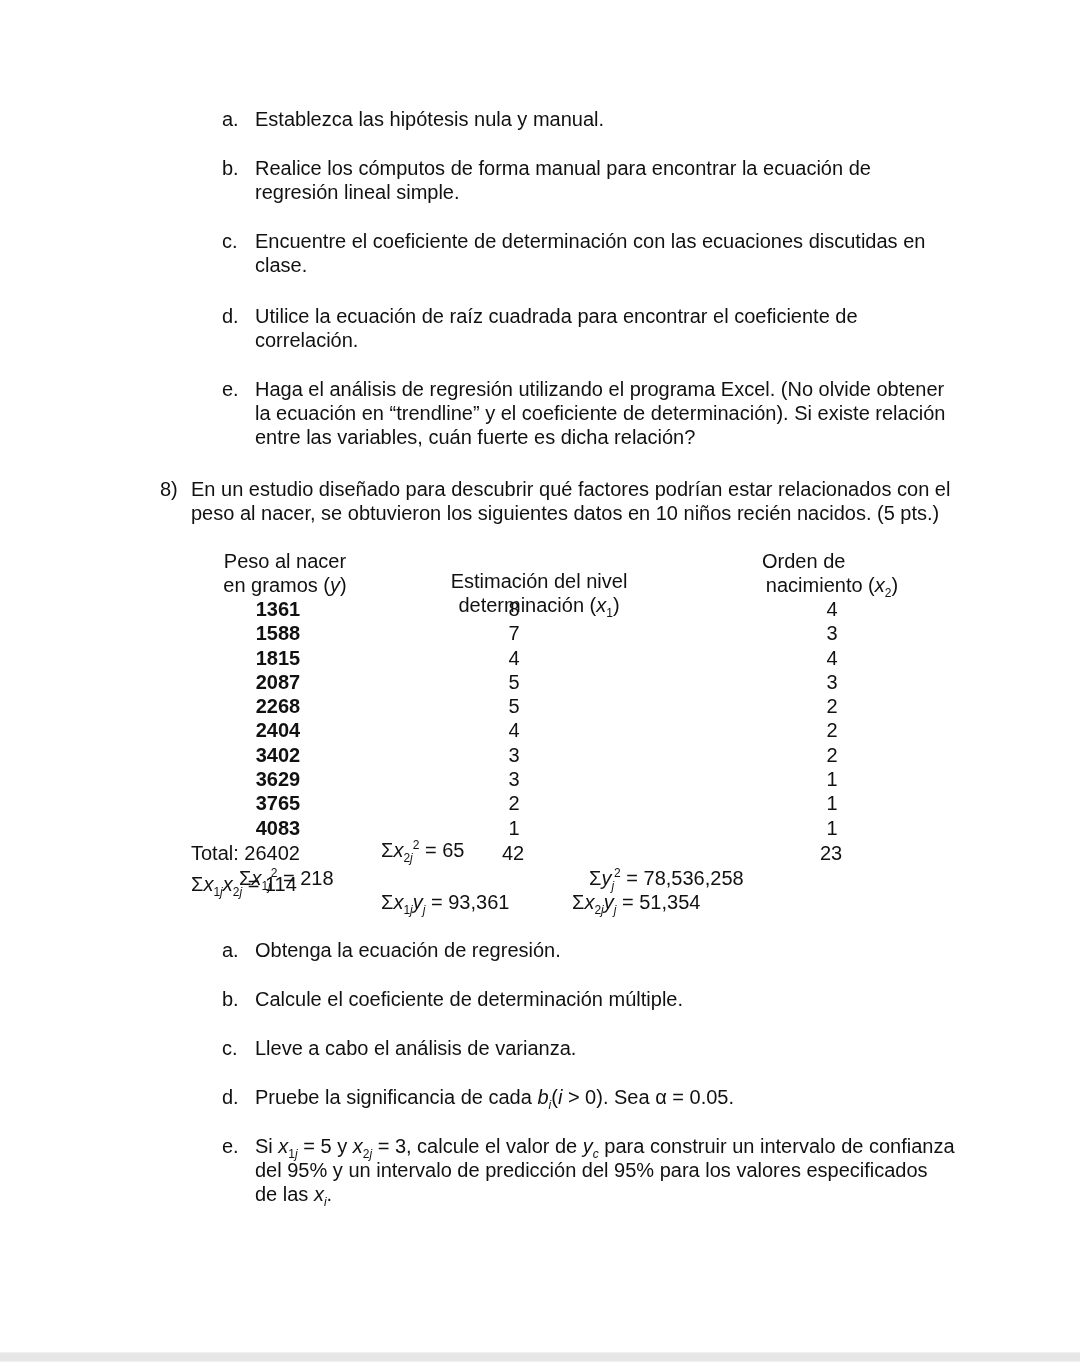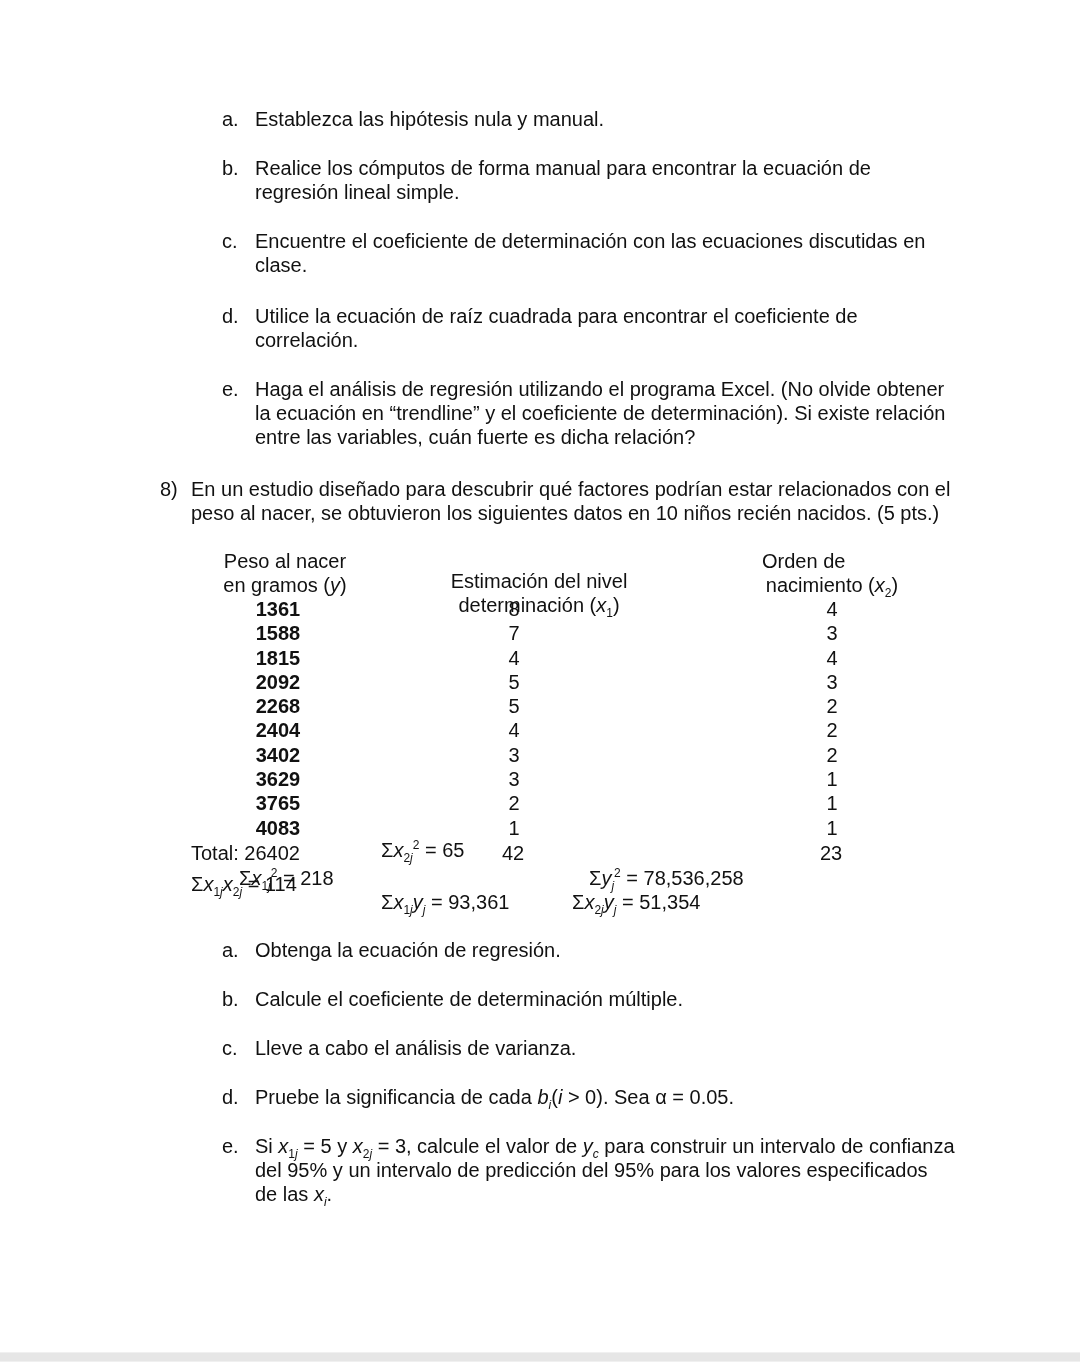--- a/index.html
+++ b/index.html
@@ -61,21 +61,21 @@
 </div>
 <div class="col" style="left:752px; top:549px; width:160px;">
   <div style="text-align:left; padding-left:10px;">Orden de</div>
   <div><span>nacimiento (</span><i>x</i><sub>2</sub><span>)</span></div>
 </div>
 
 <div class="col" style="left:238px; top:597px; width:80px;font-weight:bold;">
   <div class="cell">1361</div>
   <div class="cell">1588</div>
   <div class="cell">1815</div>
-  <div class="cell">2092</div>
+  <div class="cell">2087</div>
   <div class="cell">2268</div>
   <div class="cell">2404</div>
   <div class="cell">3402</div>
   <div class="cell">3629</div>
   <div class="cell">3765</div>
   <div class="cell">4083</div>
 </div>
 <div class="col" style="left:494px; top:597px; width:40px;">
   <div class="cell">8</div>
   <div class="cell">7</div>

